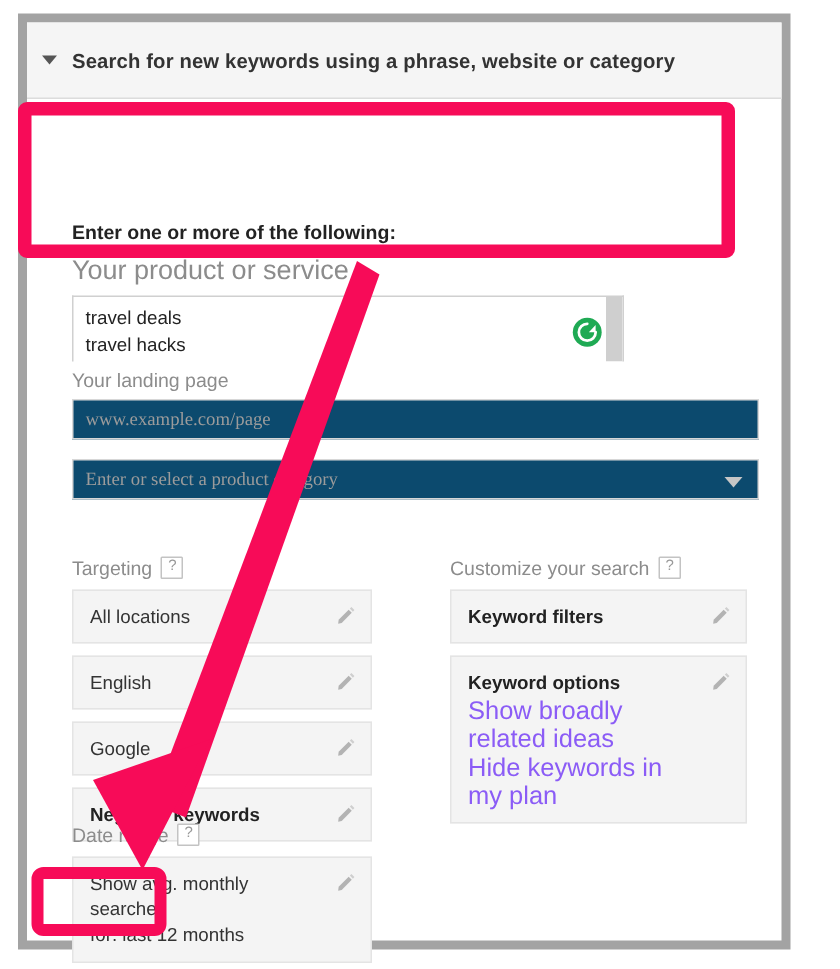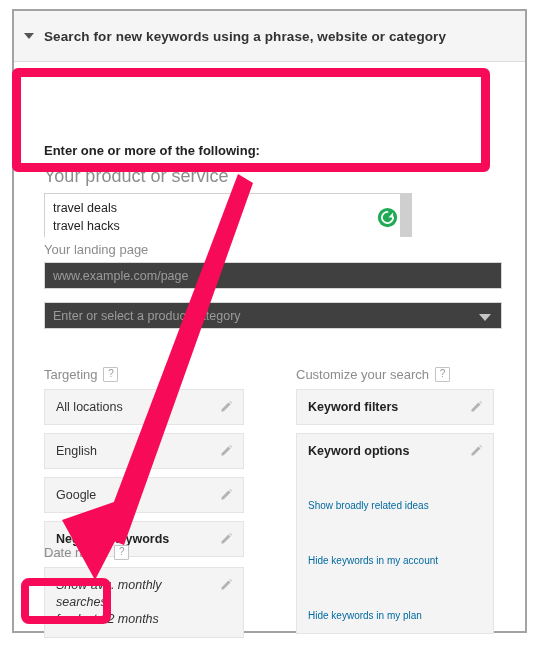--- a/index.html
+++ b/index.html
@@ -16,21 +16,21 @@
     overflow: hidden;
   }
 
   
   .panel {
     position: absolute;
     left: 12px;
     top: 9px;
     width: 515px;
     height: 624px;
-    border: 2px solid #a3a3a3;
+    border: 6px solid #a3a3a3;
     background: #ffffff;
     box-sizing: border-box;
   }
 
   .panel-header {
     height: 51px;
     background: #f5f5f5;
     border-bottom: 1px solid #dcdcdc;
     display: flex;
     align-items: center;
@@ -145,25 +145,25 @@
   .lbl {
     font-size: 13px;
     color: #8c8c8c;
     margin-bottom: 5px;
   }
   .txtinput {
     width: 458px;
     height: 27px;
     border: 1px solid #d7d7d7;
     box-sizing: border-box;
-    font-family: Liberation Sans, sans-serif;
+    font-family: Liberation Serif, serif;
     font-size: 12.5px;
     color: #9b9b9b;
     padding: 0 8px;
-    background: #404040;
+    background: #0c4a6e;
     outline: none;
   }
   .txtinput::placeholder { color: #9b9b9b; opacity: 1; }
   .gap { height: 13px; }
   .select-wrap { position: relative; width: 458px; }
   .select-arrow {
     position: absolute;
     right: 11px;
     top: 12px;
     width: 0; height: 0;
@@ -216,24 +216,23 @@
     padding: 8px 32px 8px 11px;
     min-height: 34px;
   }
   .opt-card .row-main {
     font-size: 12.5px;
     color: #333333;
     line-height: 18px;
   }
   .opt-card .row-main.bold { font-weight: 700; color: #222; }
   .opt-card .sub {
-    font-size: 10px;
-    color: #0369a1;
+    font-size: 17px;
+    color: #8b5cf6;
     line-height: 19px;
-    margin-top: 36px;
   }
   .pencil {
     position: absolute;
     right: 9px;
     top: 9px;
     width: 14px;
     height: 14px;
   }
 
   .date-block {
@@ -247,21 +246,20 @@
     background: #f4f4f4;
     border: 1px solid #e4e4e4;
     box-sizing: border-box;
     padding: 9px 32px 9px 11px;
     min-height: 46px;
   }
   .date-card .sub {
     font-size: 12.5px;
     color: #333333;
     line-height: 17px;
-    font-style: italic;
   }
 
   
   .arrow-svg {
     position: absolute;
     left: 0;
     top: 0;
     width: 560px;
     height: 646px;
     z-index: 40;
@@ -356,21 +354,20 @@
           <div class="row-main bold">Keyword filters</div>
           <svg class="pencil" viewBox="0 0 24 24">
             <path d="M3 17.5 L14.5 6 L18 9.5 L6.5 21 L2.5 22 Z" fill="#b3b3b3"></path>
             <path d="M15.8 4.7 L17.6 2.9 L21.1 6.4 L19.3 8.2 Z" fill="#cfcfcf"></path>
           </svg>
         </div>
 
         <div class="opt-card">
           <div class="row-main bold">Keyword options</div>
           <div class="sub">Show broadly related ideas</div>
-          <div class="sub">Hide keywords in my account</div>
           <div class="sub">Hide keywords in my plan</div>
           <svg class="pencil" viewBox="0 0 24 24">
             <path d="M3 17.5 L14.5 6 L18 9.5 L6.5 21 L2.5 22 Z" fill="#b3b3b3"></path>
             <path d="M15.8 4.7 L17.6 2.9 L21.1 6.4 L19.3 8.2 Z" fill="#cfcfcf"></path>
           </svg>
         </div>
 
       </div>
     </div>
 

